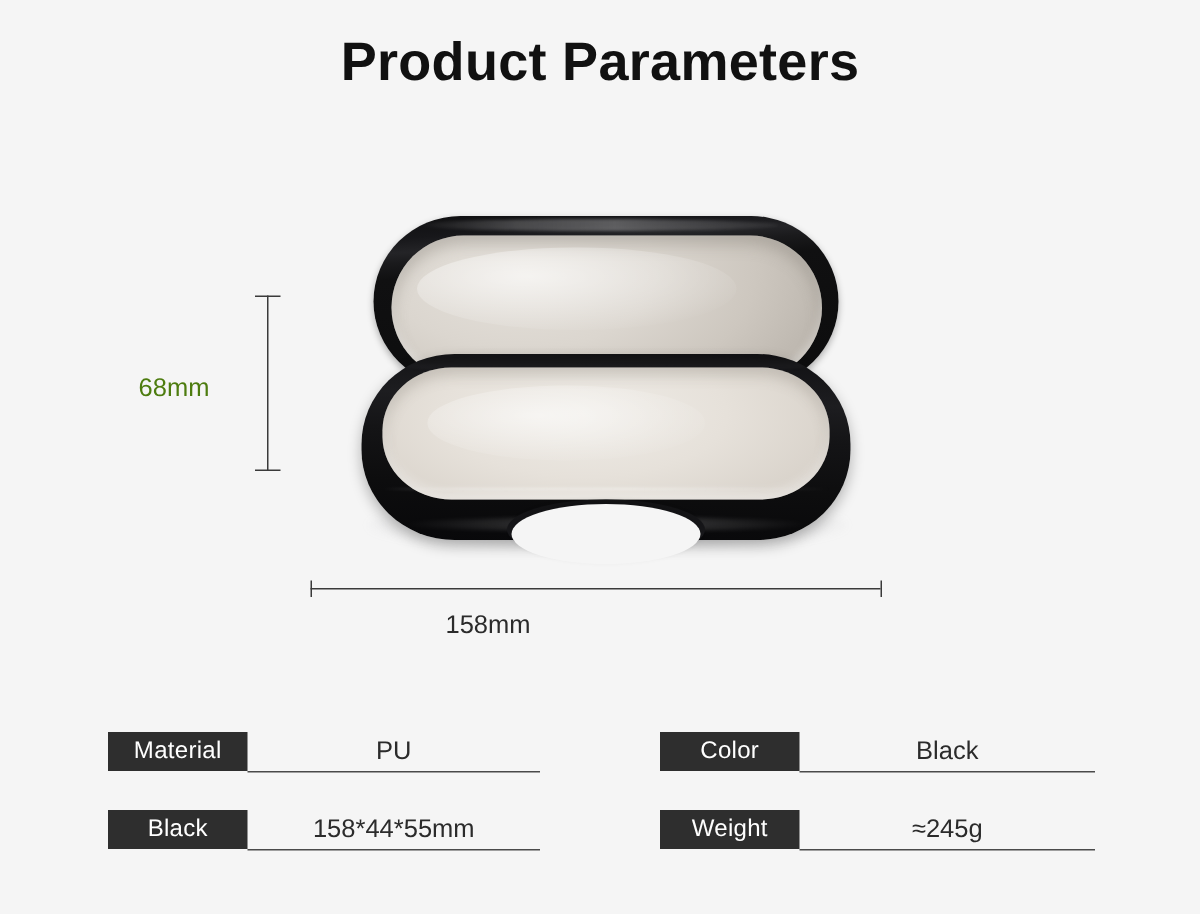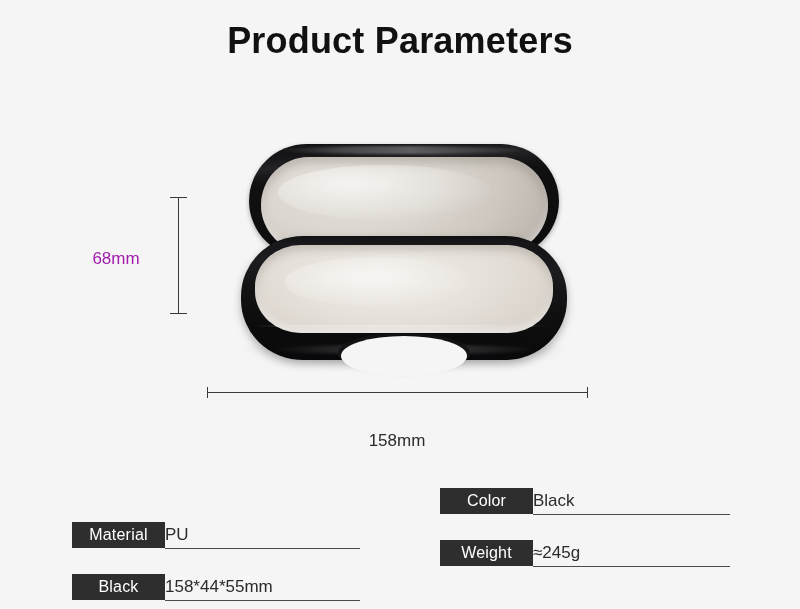--- a/index.html
+++ b/index.html
@@ -223,21 +223,21 @@
   .dim-v-cap-top { top: 197px; }
   .dim-v-cap-bottom { top: 313px; }
 
   .dim-v-label {
     position: absolute;
     left: 66px;
     top: 249px;
     width: 100px;
     text-align: center;
     font-size: 17px;
-    color: #a21caf;
+    color: #4d7c0f;
   }
 
   .dim-h-line {
     position: absolute;
     left: 207px;
     top: 392px;
     width: 380px;
     height: 1px;
     background: #3a3a3a;
   }
@@ -250,38 +250,36 @@
     background: #3a3a3a;
   }
   .dim-h-cap-left { left: 207px; }
   .dim-h-cap-right { left: 587px; }
 
   .dim-h-label {
     position: absolute;
     left: 297px;
     top: 407px;
     width: 200px;
-    text-align: center;
     font-size: 17px;
     color: #2b2b2b;
-    margin-top: 24px;
   }
 
   
   .specs {
     position: absolute;
     left: 0;
     top: 480px;
     width: 800px;
   }
   .spec-row {
     position: absolute;
     height: 38px;
   }
-  .spec-row.col-left  { left: 72px;  width: 288px; margin-top: 34px; }
+  .spec-row.col-left  { left: 72px;  width: 288px; }
   .spec-row.col-right { left: 440px; width: 290px; }
   .spec-row.r1 { top: 8px; }
   .spec-row.r2 { top: 60px; }
 
   .spec-key {
     position: absolute;
     left: 0;
     top: 0;
     width: 93px;
     height: 26px;
@@ -292,20 +290,21 @@
     text-align: center;
     letter-spacing: 0.2px;
   }
   .spec-value {
     position: absolute;
     left: 93px;
     top: 0;
     right: 0;
     height: 26px;
     line-height: 26px;
+    text-align: center;
     font-size: 17px;
     color: #2b2b2b;
   }
   .spec-underline {
     position: absolute;
     left: 93px;
     right: 0;
     top: 26px;
     height: 1px;
     background: #4a4a4a;

